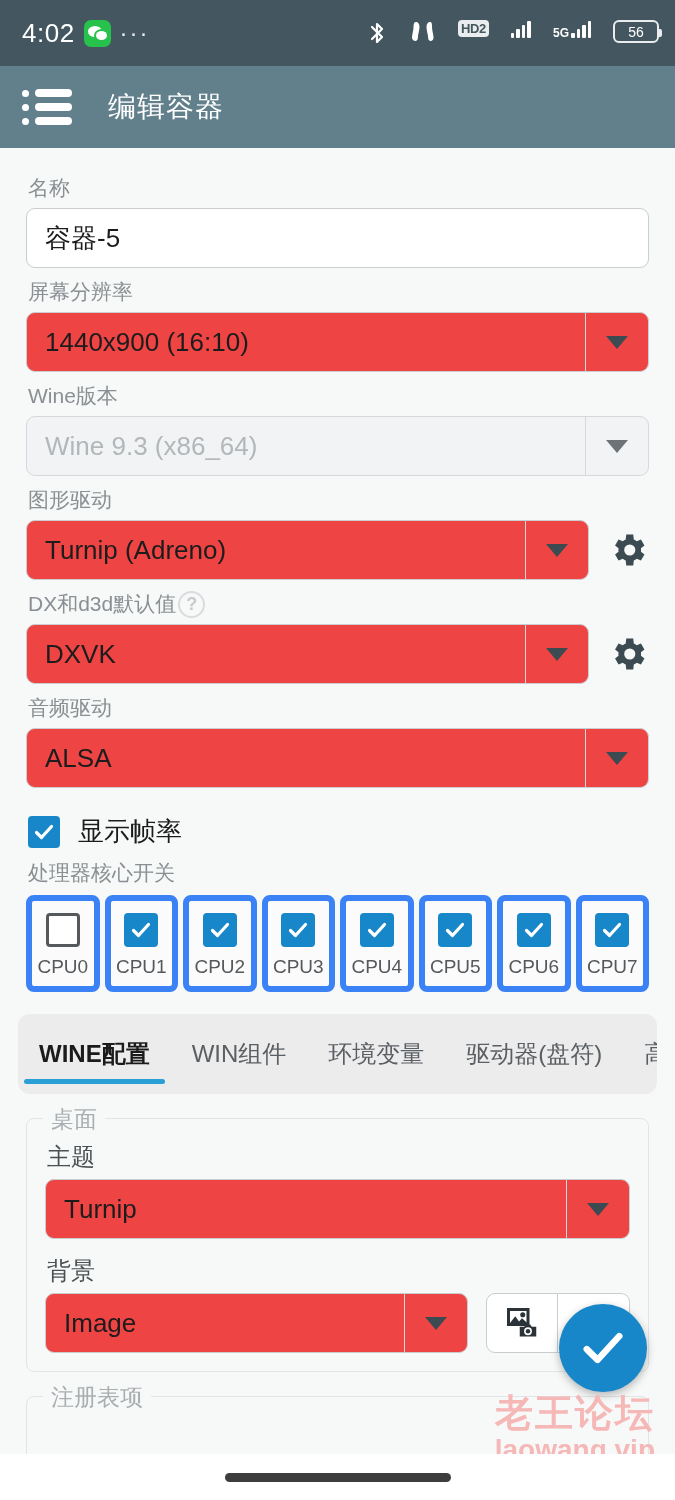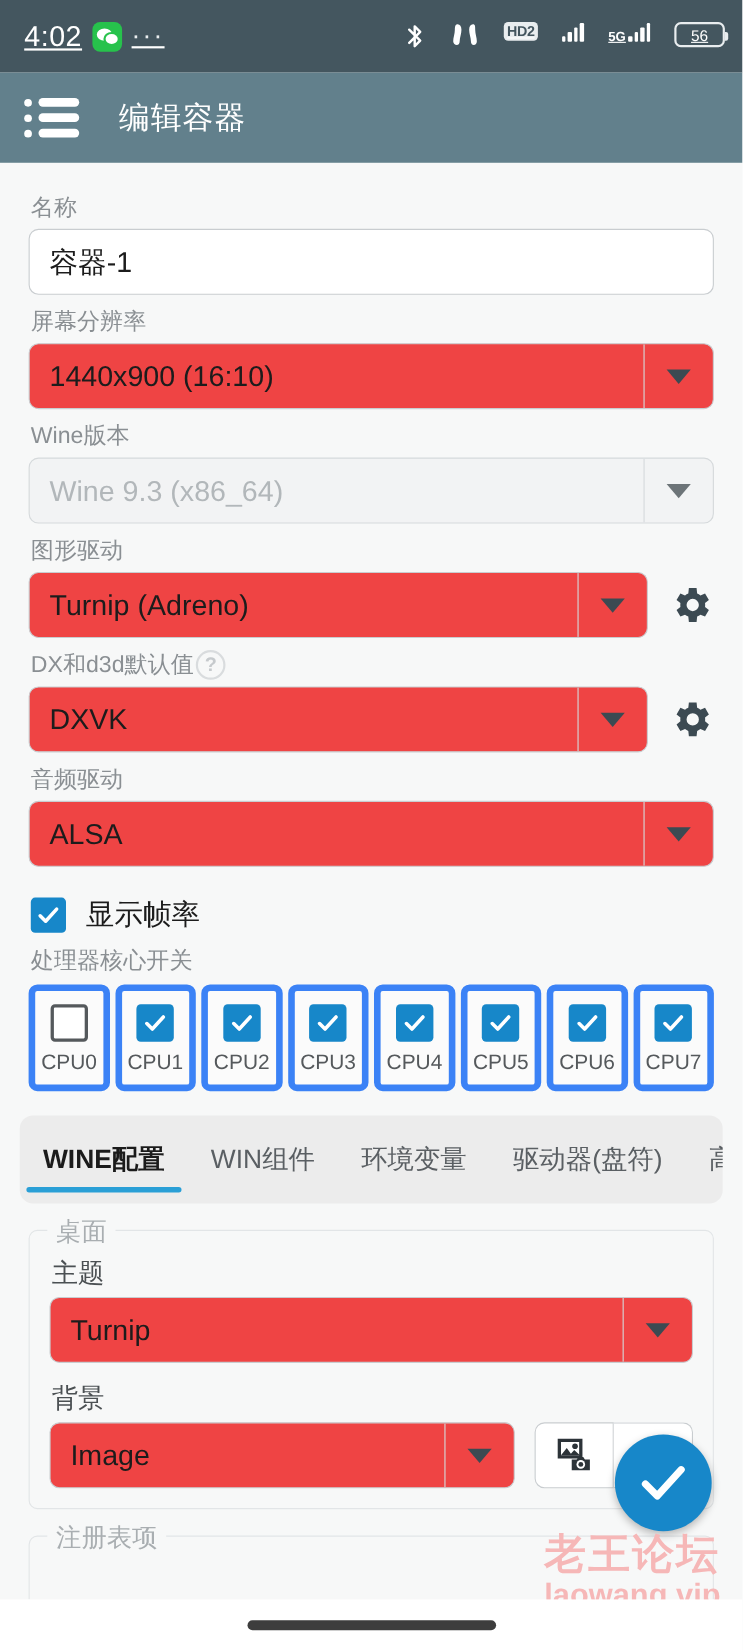--- a/index.html
+++ b/index.html
@@ -9,21 +9,20 @@
     background: #ffffff;
     overflow: hidden;
   }
   #screen { position: relative; width: 675px; height: 1500px; background:#f7f8f8; }
 
   
   .statusbar {
     height: 66px; background: #44565f; color:#fff;
     display:flex; align-items:center; justify-content:space-between;
     padding: 0 16px 0 22px;
-    text-decoration: underline;
   }
   .sb-left { display:flex; align-items:center; gap:9px; }
   .sb-time { font-size:26px; font-weight:400; letter-spacing:.5px; }
   .wechat {
     width:27px; height:27px; border-radius:7px; background:#27c24c;
     position:relative; display:inline-block;
   }
   .wechat::before{
     content:""; position:absolute; left:4px; top:6px; width:14px; height:11px;
     border-radius:50%; background:#fff;
@@ -238,21 +237,21 @@
         </span>
     </div>
     <div class="appbar-title">编辑容器</div>
   </div>
 
   <div class="clip">
   <div class="content">
 
     <label class="flabel">名称</label>
     <div class="textfield">
-      <span>容器-1</span>
+      <span>容器-5</span>
     </div>
 
     <label class="flabel">屏幕分辨率</label>
     <div class="row-wrap">
       <div class="select">
         <div class="val">1440x900 (16:10)</div>
         <div class="arrow">
               <span class="caret"></span>
             </div>
       </div>

